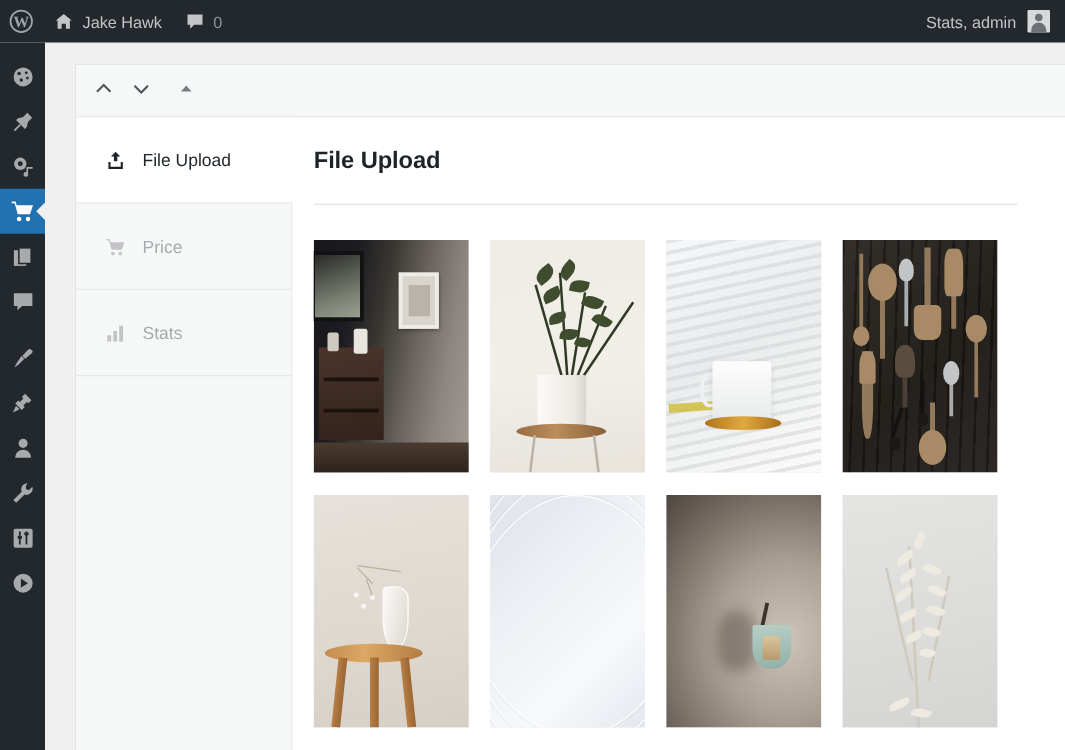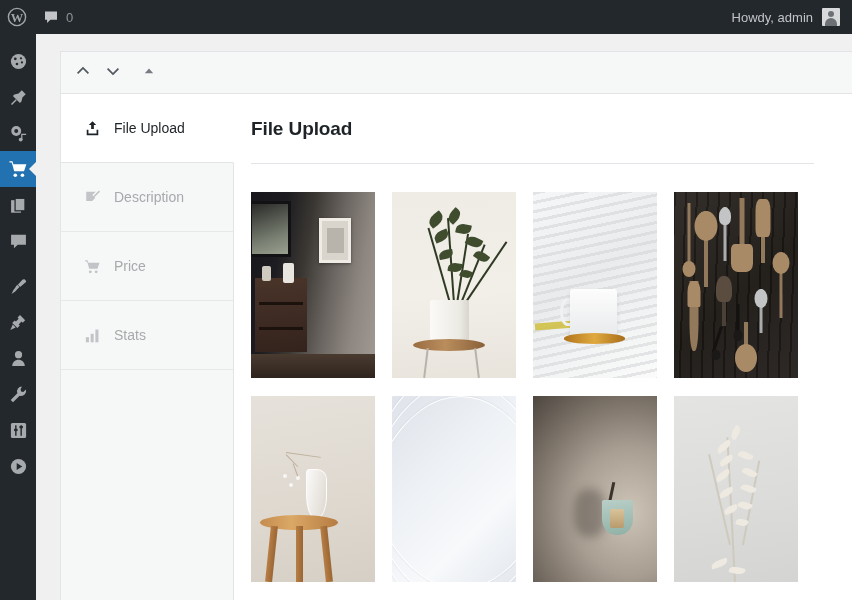--- a/index.html
+++ b/index.html
@@ -350,36 +350,44 @@
 
   <div class="ab-item first">
     <span class="ab-icon">
       <svg width="20" height="20" viewBox="0 0 20 20">
         <circle cx="10" cy="10" r="8.6" fill="none" stroke="#a0a5aa" stroke-width="1.4"></circle>
         <text x="10" y="14.6" font-family="'Liberation Serif',serif" font-size="12.5" font-weight="bold" text-anchor="middle" fill="#a0a5aa">W</text>
       </svg>
     </span>
   </div>
 
+  <div class="ab-item">
+    <span class="ab-icon">
+      <svg width="16" height="16" viewBox="0 0 16 16">
+        <path d="M8 2.2 1.6 7.4h1.5V14h3.2V9.9h3.4V14h3.2V7.4h1.5z" fill="#c3c4c7"></path>
+      </svg>
+    </span>
+    <span class="ab-label">Jake Hawk</span>
+  </div>
 
   <div class="ab-item">
     <span class="ab-icon">
       <svg width="16" height="16" viewBox="0 0 16 16">
         <path d="M2 2.6h12v8.2H7.4L4.1 14v-3.2H2z" fill="#c3c4c7"></path>
       </svg>
     </span>
     <span class="ab-count">0</span>
   </div>
 
 
 
   <div class="ab-spacer"></div>
 
   <div class="ab-item" style="padding-right:12px">
-    <span class="ab-label">Howdy, admin</span>
+    <span class="ab-label">Stats, admin</span>
     <span class="avatar"></span>
   </div>
 </div>
 
 <div id="adminmenu">
 
   <div class="menu-sep"></div>
 
   <div class="menu-item">
     <span>
@@ -534,29 +542,20 @@
         <div class="tab active">
           <span class="tab-icon">
             <svg width="17" height="17" viewBox="0 0 20 20">
               <path d="M10 1.6 14.4 6h-2.8v4.6H8.4V6H5.6z" fill="#1d2327"></path>
               <path d="M3.2 11.4h2v4.4h9.6v-4.4h2v6.4H3.2z" fill="#1d2327"></path>
             </svg>
           </span>
           <span>File Upload</span>
         </div>
 
-        <div class="tab">
-          <span class="tab-icon">
-            <svg width="17" height="17" viewBox="0 0 20 20">
-              <path d="M2.6 3.2h11.2l-4 3.9 3.4 3.5-3.6 3.6H2.6z" fill="#c3c4c7"></path>
-              <path d="M17.6 1.8 9.4 10l1.3 1.3 8.2-8.2z" fill="#c3c4c7"></path>
-            </svg>
-          </span>
-          <span>Description</span>
-        </div>
 
         <div class="tab">
           <span class="tab-icon">
             <svg width="17" height="17" viewBox="0 0 20 20">
               <path d="M1.4 2.6h2.8l1 3h13l-2.3 7H6.1L4.5 6.9 3.5 4h-2.1z" fill="#c3c4c7"></path>
               <circle cx="7.4" cy="16.3" r="1.7" fill="#c3c4c7"></circle>
               <circle cx="14.3" cy="16.3" r="1.7" fill="#c3c4c7"></circle>
             </svg>
           </span>
           <span>Price</span>

